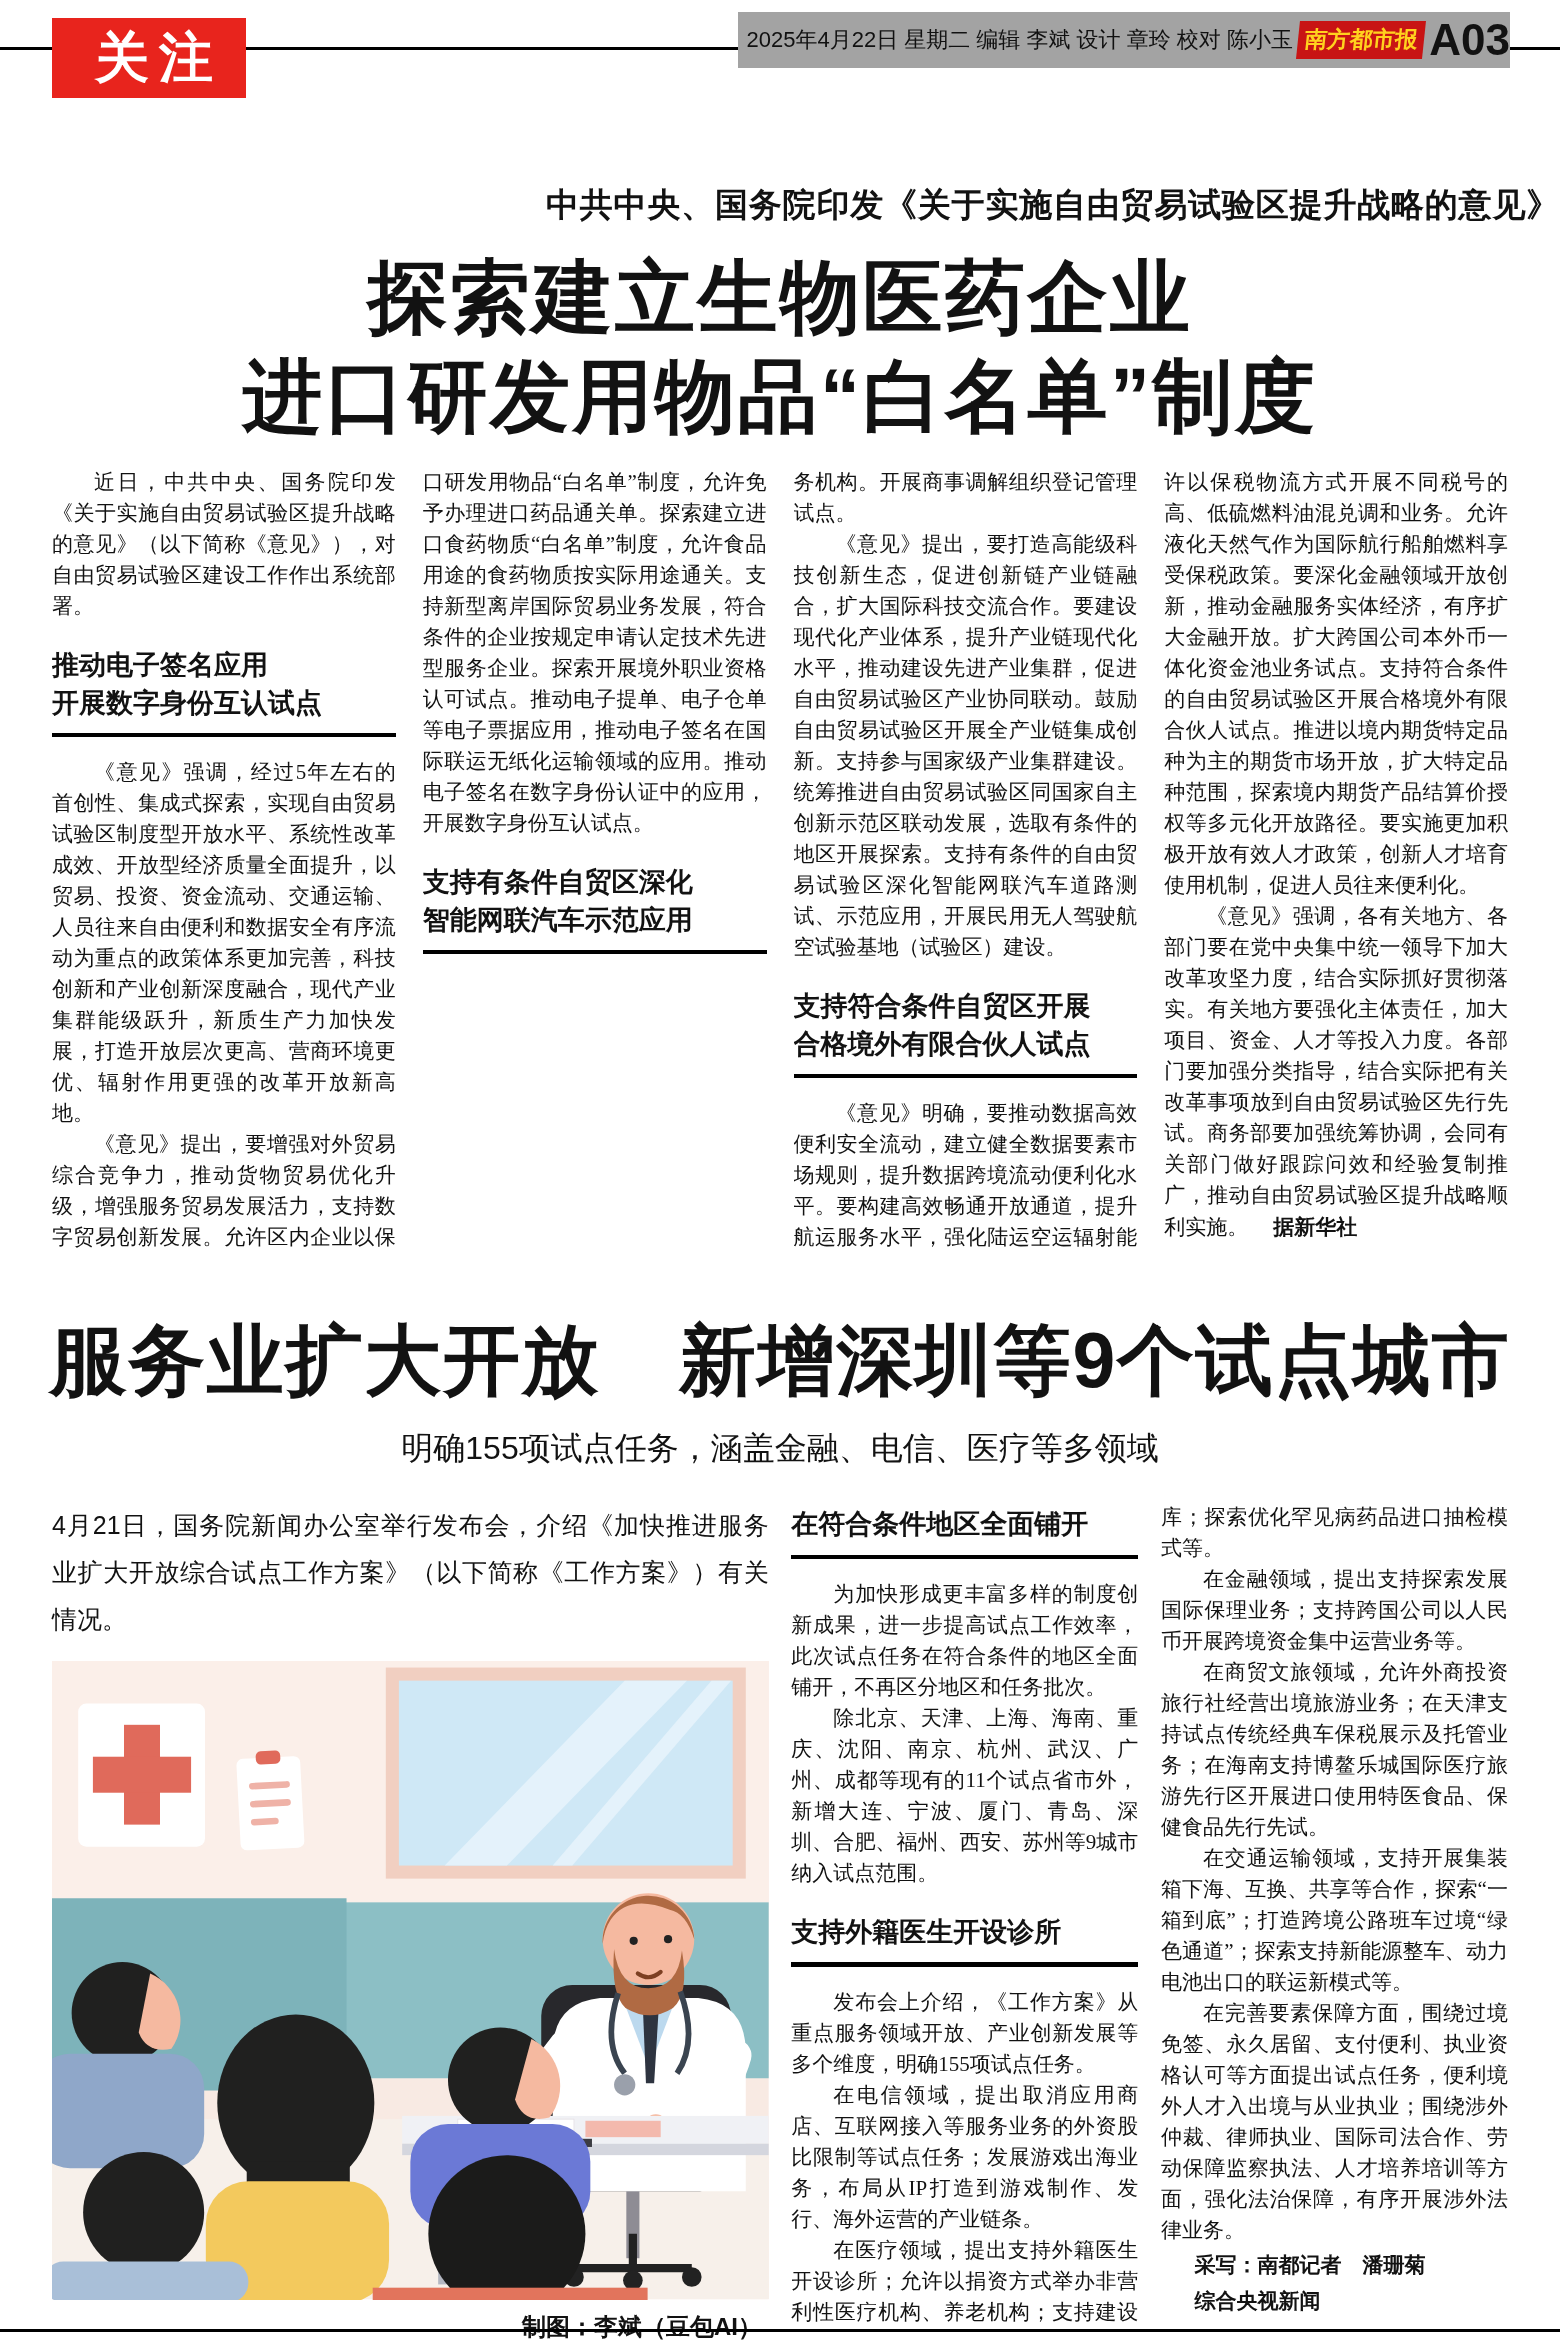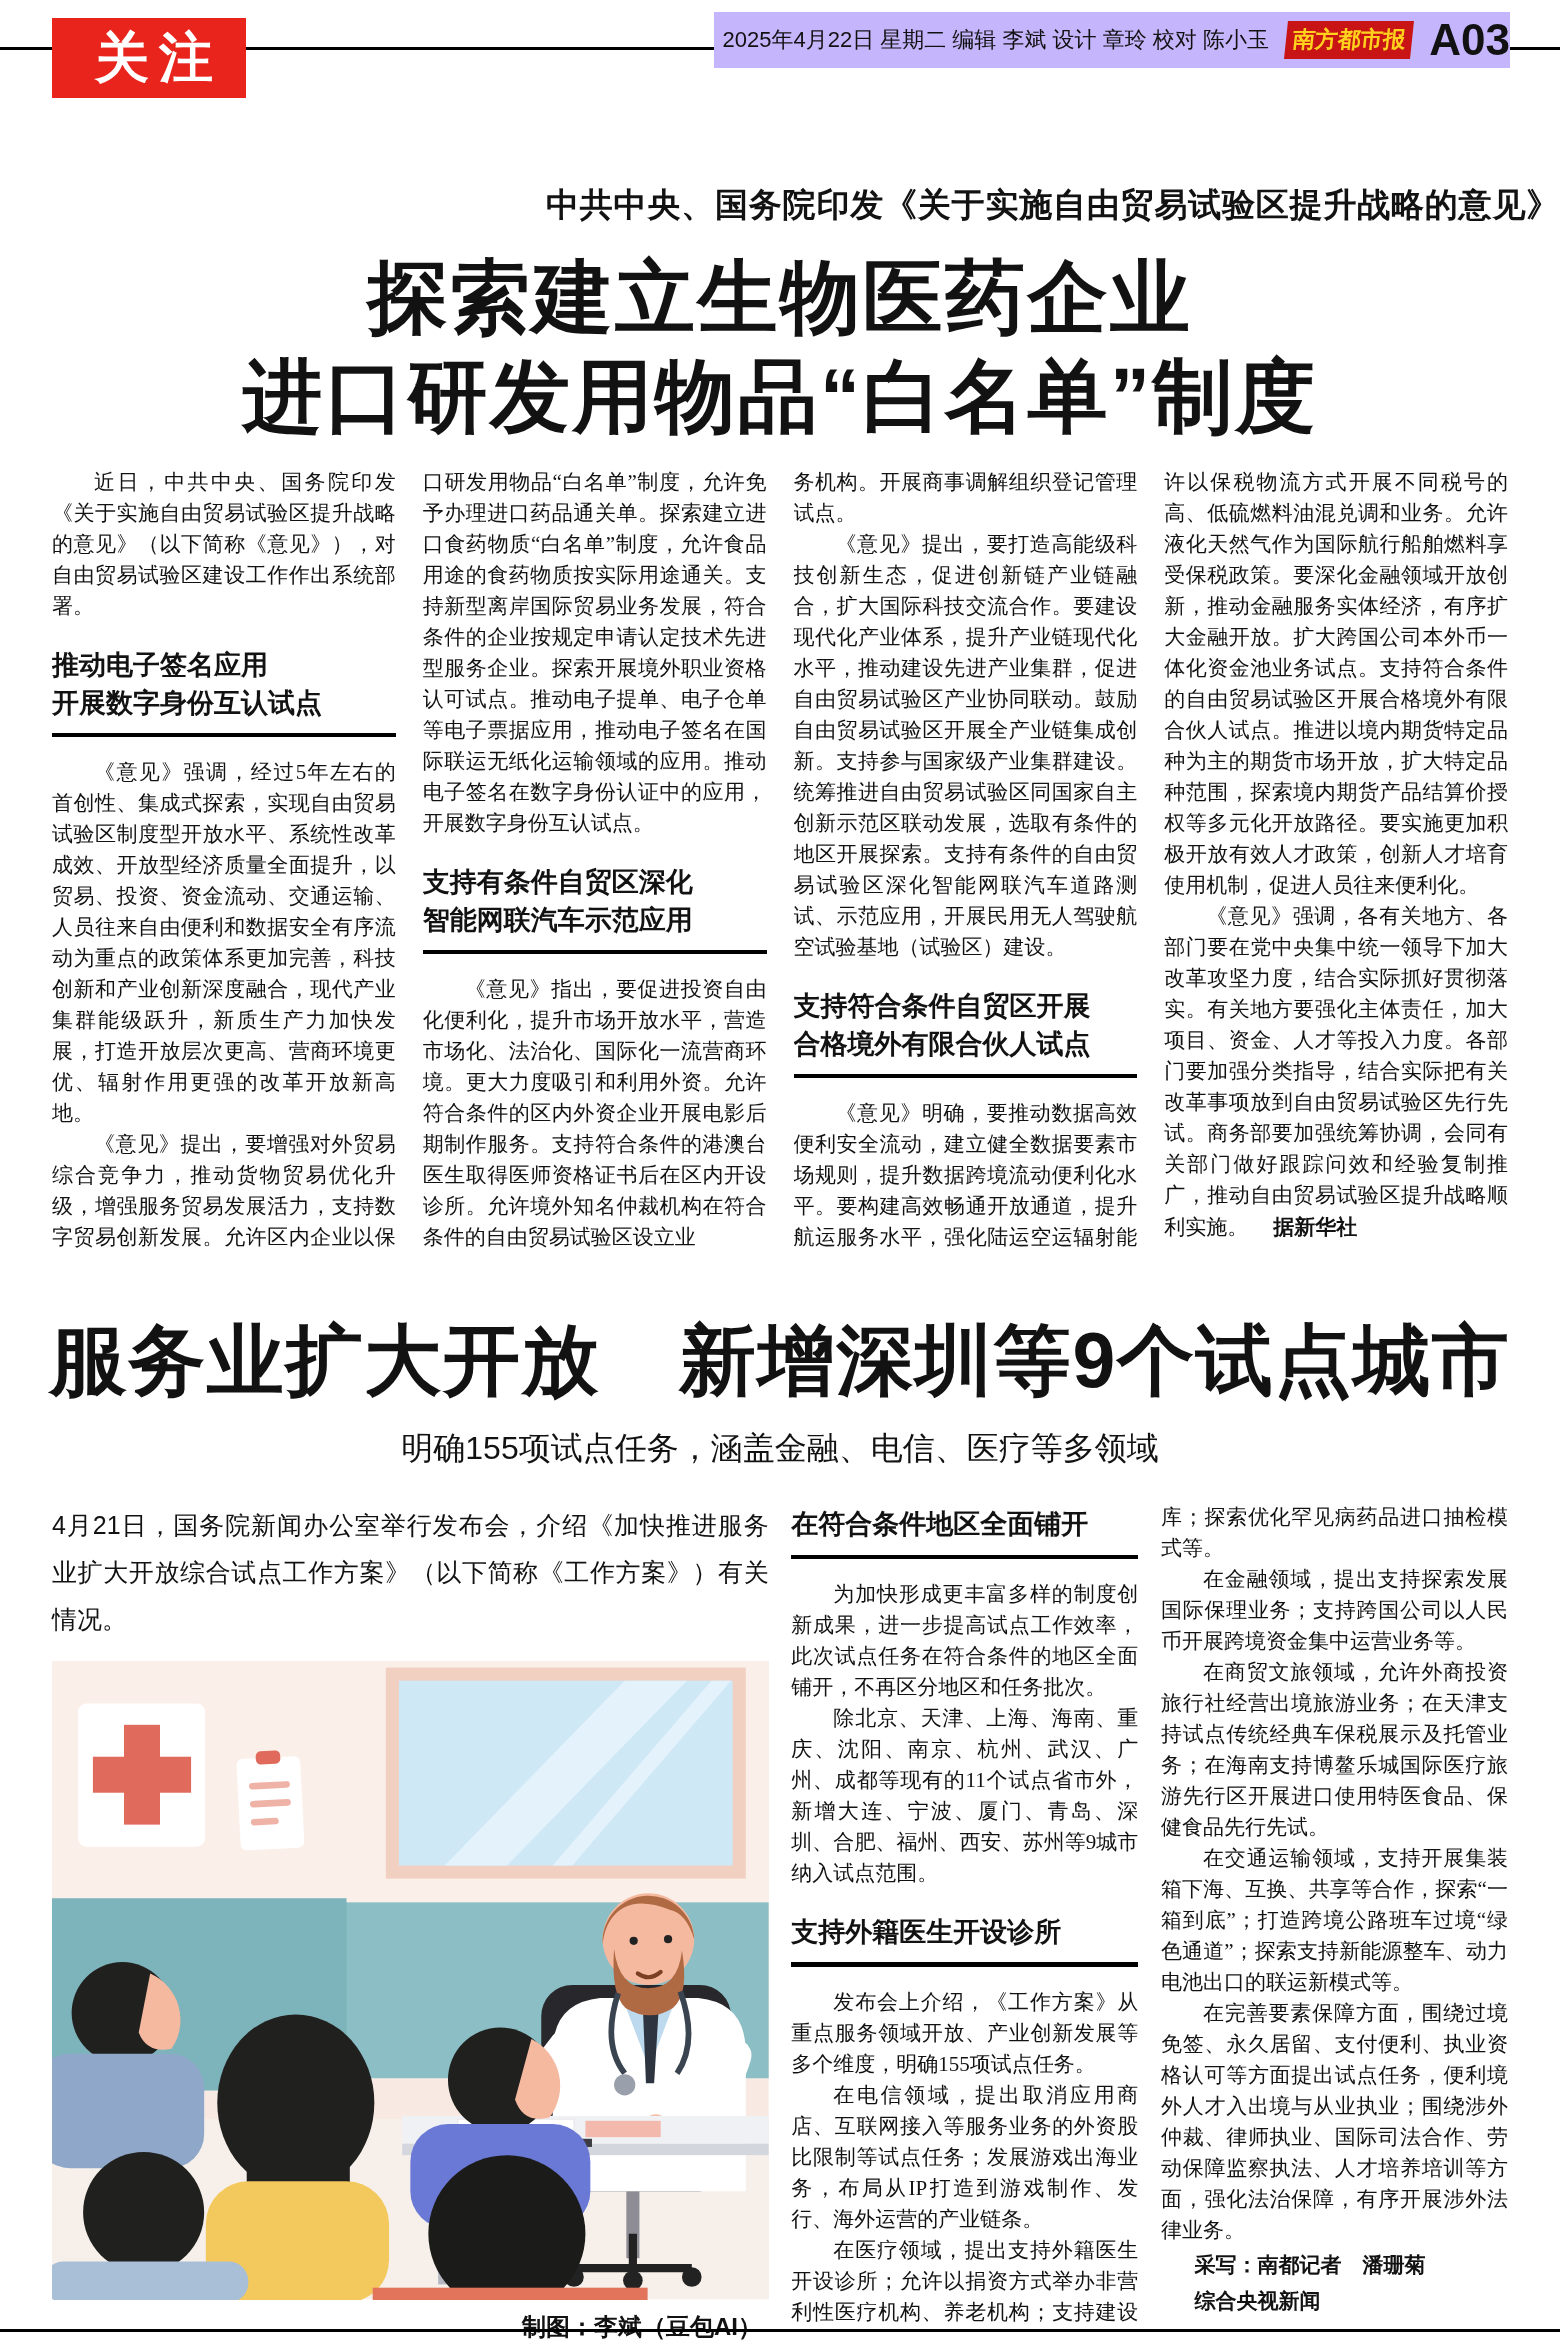--- a/index.html
+++ b/index.html
@@ -12,21 +12,21 @@
 
   
   .header-rule { position:absolute; left:0; top:47px; width:1560px; height:2.5px; background:#000; }
   .section-badge {
     position:absolute; left:52px; top:18.4px; width:194px; height:80px;
     background:#e8241d; color:#fff; z-index:2;
     font-family:"Liberation Sans","DejaVu Sans",sans-serif; font-weight:bold;
     font-size:54px; letter-spacing:10px; padding-left:20px;
     display:flex; align-items:center; justify-content:center;
   }
-  .header-right { position:absolute; right:50px; top:11.7px; display:flex; align-items:center; gap:17px; z-index:2; background:#c4b5fd; padding:3.4px 0 3.4px 8.4px;}
+  .header-right { position:absolute; right:50px; top:11.7px; display:flex; align-items:center; gap:5px; z-index:2; background:#a3a3a3; padding:3.4px 0 3.4px 8.4px;}
   .dateline { font-family:"Liberation Sans","DejaVu Sans",sans-serif; font-size:22px; color:#111; }
   .masthead { background:#c81414; color:#ffd21e; font-weight:bold; font-size:22.6px; padding:3.4px 6.7px; transform:skewX(-6deg); font-family:"Liberation Sans","DejaVu Sans",sans-serif; }
   .page-num { font-size:44px; font-weight:bold; font-family:"Liberation Sans","DejaVu Sans",sans-serif; }
 
   
   .kicker { position:absolute; top:183px; left:0; width:100%; text-align:right;
     font-weight:bold; font-size:33px; letter-spacing:0.8px; }
   .a1-title { position:absolute; top:248px; left:0; width:100%; text-align:center;
     font-family:"Liberation Sans","DejaVu Sans",sans-serif; font-weight:900;
     font-size:80px; line-height:99px; letter-spacing:2.5px; }
@@ -97,21 +97,20 @@
       <p class="para indent">《意见》提出，要增强对外贸易综合竞争力，推动货物贸易优化升级，增强服务贸易发展活力，支持数字贸易创新发展。允许区内企业以保税物流方式开展不同税号下含金矿砂的物理混配业务。探索建立生物医药企业进</p>
     </div>
 
     <div class="col">
       <p class="para">口研发用物品“白名单”制度，允许免予办理进口药品通关单。探索建立进口食药物质“白名单”制度，允许食品用途的食药物质按实际用途通关。支持新型离岸国际贸易业务发展，符合条件的企业按规定申请认定技术先进型服务企业。探索开展境外职业资格认可试点。推动电子提单、电子仓单等电子票据应用，推动电子签名在国际联运无纸化运输领域的应用。推动电子签名在数字身份认证中的应用，开展数字身份互认试点。</p>
       <h3 class="subhead">
         <span class="subline">支持有条件自贸区深化</span>
         <span class="subline">智能网联汽车示范应用</span>
       </h3>
       <div class="subrule"></div>
-      <p class="para indent">《意见》指出，要促进投资自由化便利化，提升市场开放水平，营造市场化、法治化、国际化一流营商环境。更大力度吸引和利用外资。允许符合条件的区内外资企业开展电影后期制作服务。支持符合条件的港澳台医生取得医师资格证书后在区内开设诊所。允许境外知名仲裁机构在符合条件的自由贸易试验区设立业</p>
     </div>
 
     <div class="col">
       <p class="para">务机构。开展商事调解组织登记管理试点。</p>
       <p class="para indent">《意见》提出，要打造高能级科技创新生态，促进创新链产业链融合，扩大国际科技交流合作。要建设现代化产业体系，提升产业链现代化水平，推动建设先进产业集群，促进自由贸易试验区产业协同联动。鼓励自由贸易试验区开展全产业链集成创新。支持参与国家级产业集群建设。统筹推进自由贸易试验区同国家自主创新示范区联动发展，选取有条件的地区开展探索。支持有条件的自由贸易试验区深化智能网联汽车道路测试、示范应用，开展民用无人驾驶航空试验基地（试验区）建设。</p>
       <h3 class="subhead">
         <span class="subline">支持符合条件自贸区开展</span>
         <span class="subline">合格境外有限合伙人试点</span>
       </h3>
       <div class="subrule"></div>

